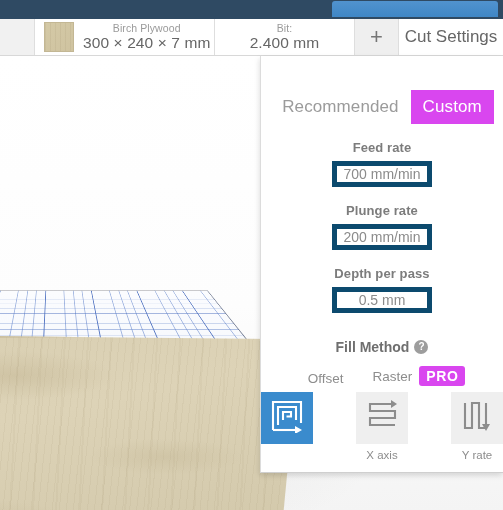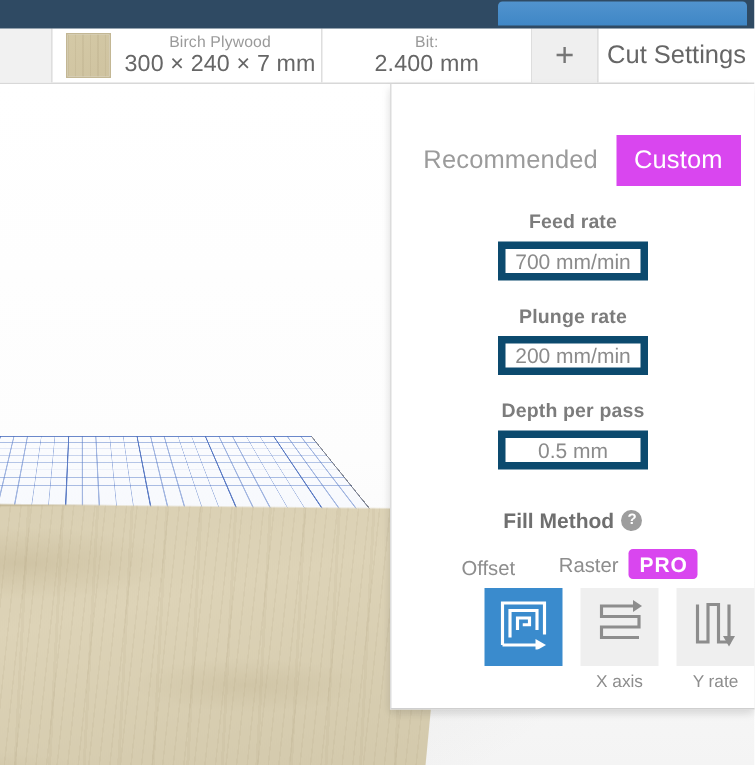--- a/index.html
+++ b/index.html
@@ -344,21 +344,21 @@
     color: #ffffff;
     font-size: 14px;
     font-weight: bold;
     letter-spacing: 0.6px;
     padding: 3px 7px;
     border-radius: 3px;
     line-height: 1;
   }
   .fill-options {
     display: flex;
-    justify-content: flex-end;
+    justify-content: space-between;
     gap: 12px;
     margin-top: 6px;
   }
   .fill-opt {
     display: flex;
     flex-direction: column;
     align-items: center;
     gap: 5px;
     cursor: pointer;
   }

